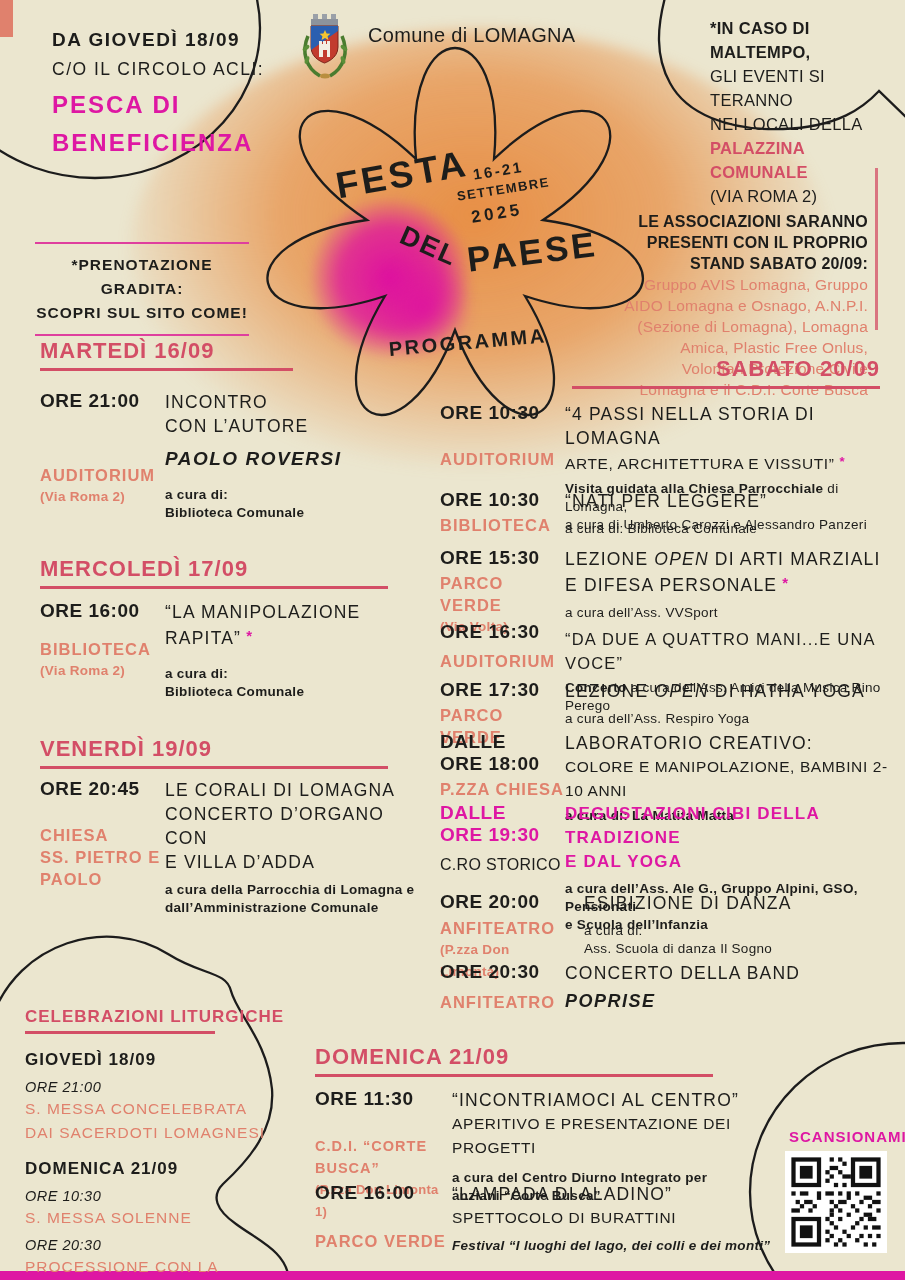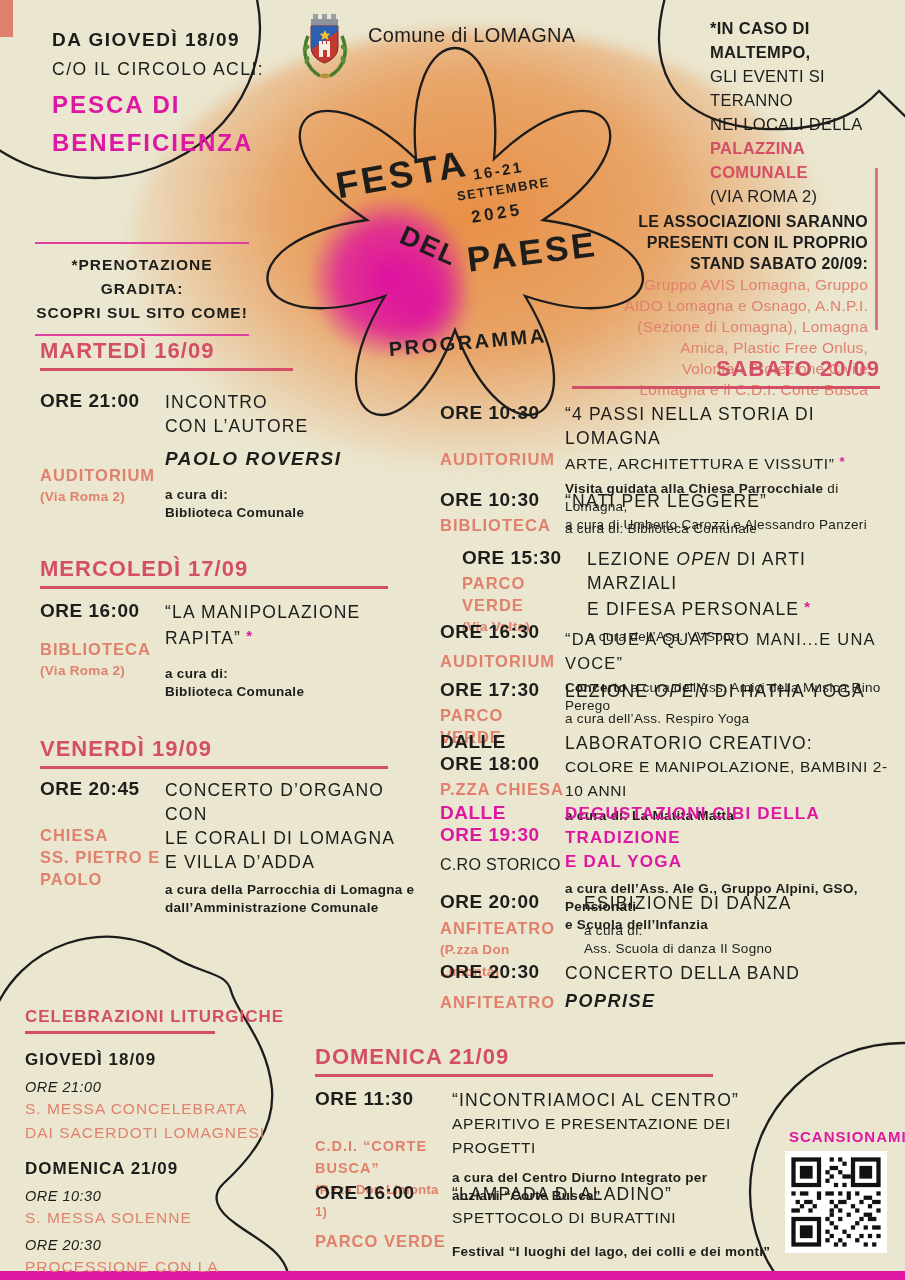--- a/index.html
+++ b/index.html
@@ -210,22 +210,22 @@
     <div class="tcol" style="width:125px;">
       <div class="time">ORE 20:45</div>
       <div class="venue" style="margin-top:24px;">
         <div>CHIESA</div>
           <div>SS. PIETRO E</div>
           <div>PAOLO</div>
       </div>
     </div>
     <div class="bcol">
       <div class="title">
-        <div>CONCERTO D’ORGANO CON</div>
-          <div>LE CORALI DI LOMAGNA</div>
+        <div>LE CORALI DI LOMAGNA</div>
+          <div>CONCERTO D’ORGANO CON</div>
           <div>E VILLA D’ADDA</div>
       </div>
       <div class="detail">
         <div>a cura della Parrocchia di Lomagna e</div>
           <div>dall’Amministrazione Comunale</div>
       </div>
     </div>
   </div>
 
   <div class="abs dayhdr" style="left:570px;top:358px;width:310px;text-align:right;font-size:22px;">SABATO 20/09</div>
@@ -257,21 +257,21 @@
           <div>BIBLIOTECA</div>
         </div>
     </div>
     <div class="bcol">
       <div class="title">“NATI PER LEGGERE”</div>
       <div class="detail reg">a cura di: Biblioteca Comunale</div>
     </div>
   </div>
 
   <div class="event" style="left:440px;top:547px;width:445px;">
-    <div class="tcol" style="width:125px;margin-left:22px;">
+    <div class="tcol" style="width:125px;">
       <div class="time">ORE 15:30</div>
       <div class="venue" style="margin-top:3px;">
         <div>PARCO VERDE</div>
           <div class="v2">(Via Volta)</div>
       </div>
     </div>
     <div class="bcol">
       <div class="title">
         <div><span>LEZIONE </span><span class="it">OPEN</span><span> DI ARTI MARZIALI</span></div>
         <div><span>E DIFESA PERSONALE</span><span class="star">*</span></div>
@@ -424,21 +424,21 @@
       <div class="time">ORE 16:00</div>
       <div class="venue" style="margin-top:26px;">
           <div>PARCO VERDE</div>
         </div>
     </div>
     <div class="bcol">
       <div class="title">
         <div>“LAMPADA DI ALADINO”</div>
           <div class="tsm">SPETTOCOLO DI BURATTINI</div>
       </div>
-      <div class="detail" style="margin-top:13px;">Festival “I luoghi del lago, dei colli e dei monti”</div>
+      <div class="detail" style="margin-top:7px;font-style:italic;">Festival “I luoghi del lago, dei colli e dei monti”</div>
     </div>
   </div>
 
   <div class="abs scan-label">SCANSIONAMI</div>
   <svg class="abs qr" width="102" height="102" viewBox="-1.5 -1.5 24 24">
     <rect x="-1.5" y="-1.5" width="24" height="24" fill="#ffffff"></rect>
     <g fill="#111111">
       <rect x="0" y="0" width="7" height="7"></rect>
         <rect x="14" y="0" width="7" height="7"></rect>
         <rect x="0" y="14" width="7" height="7"></rect>

